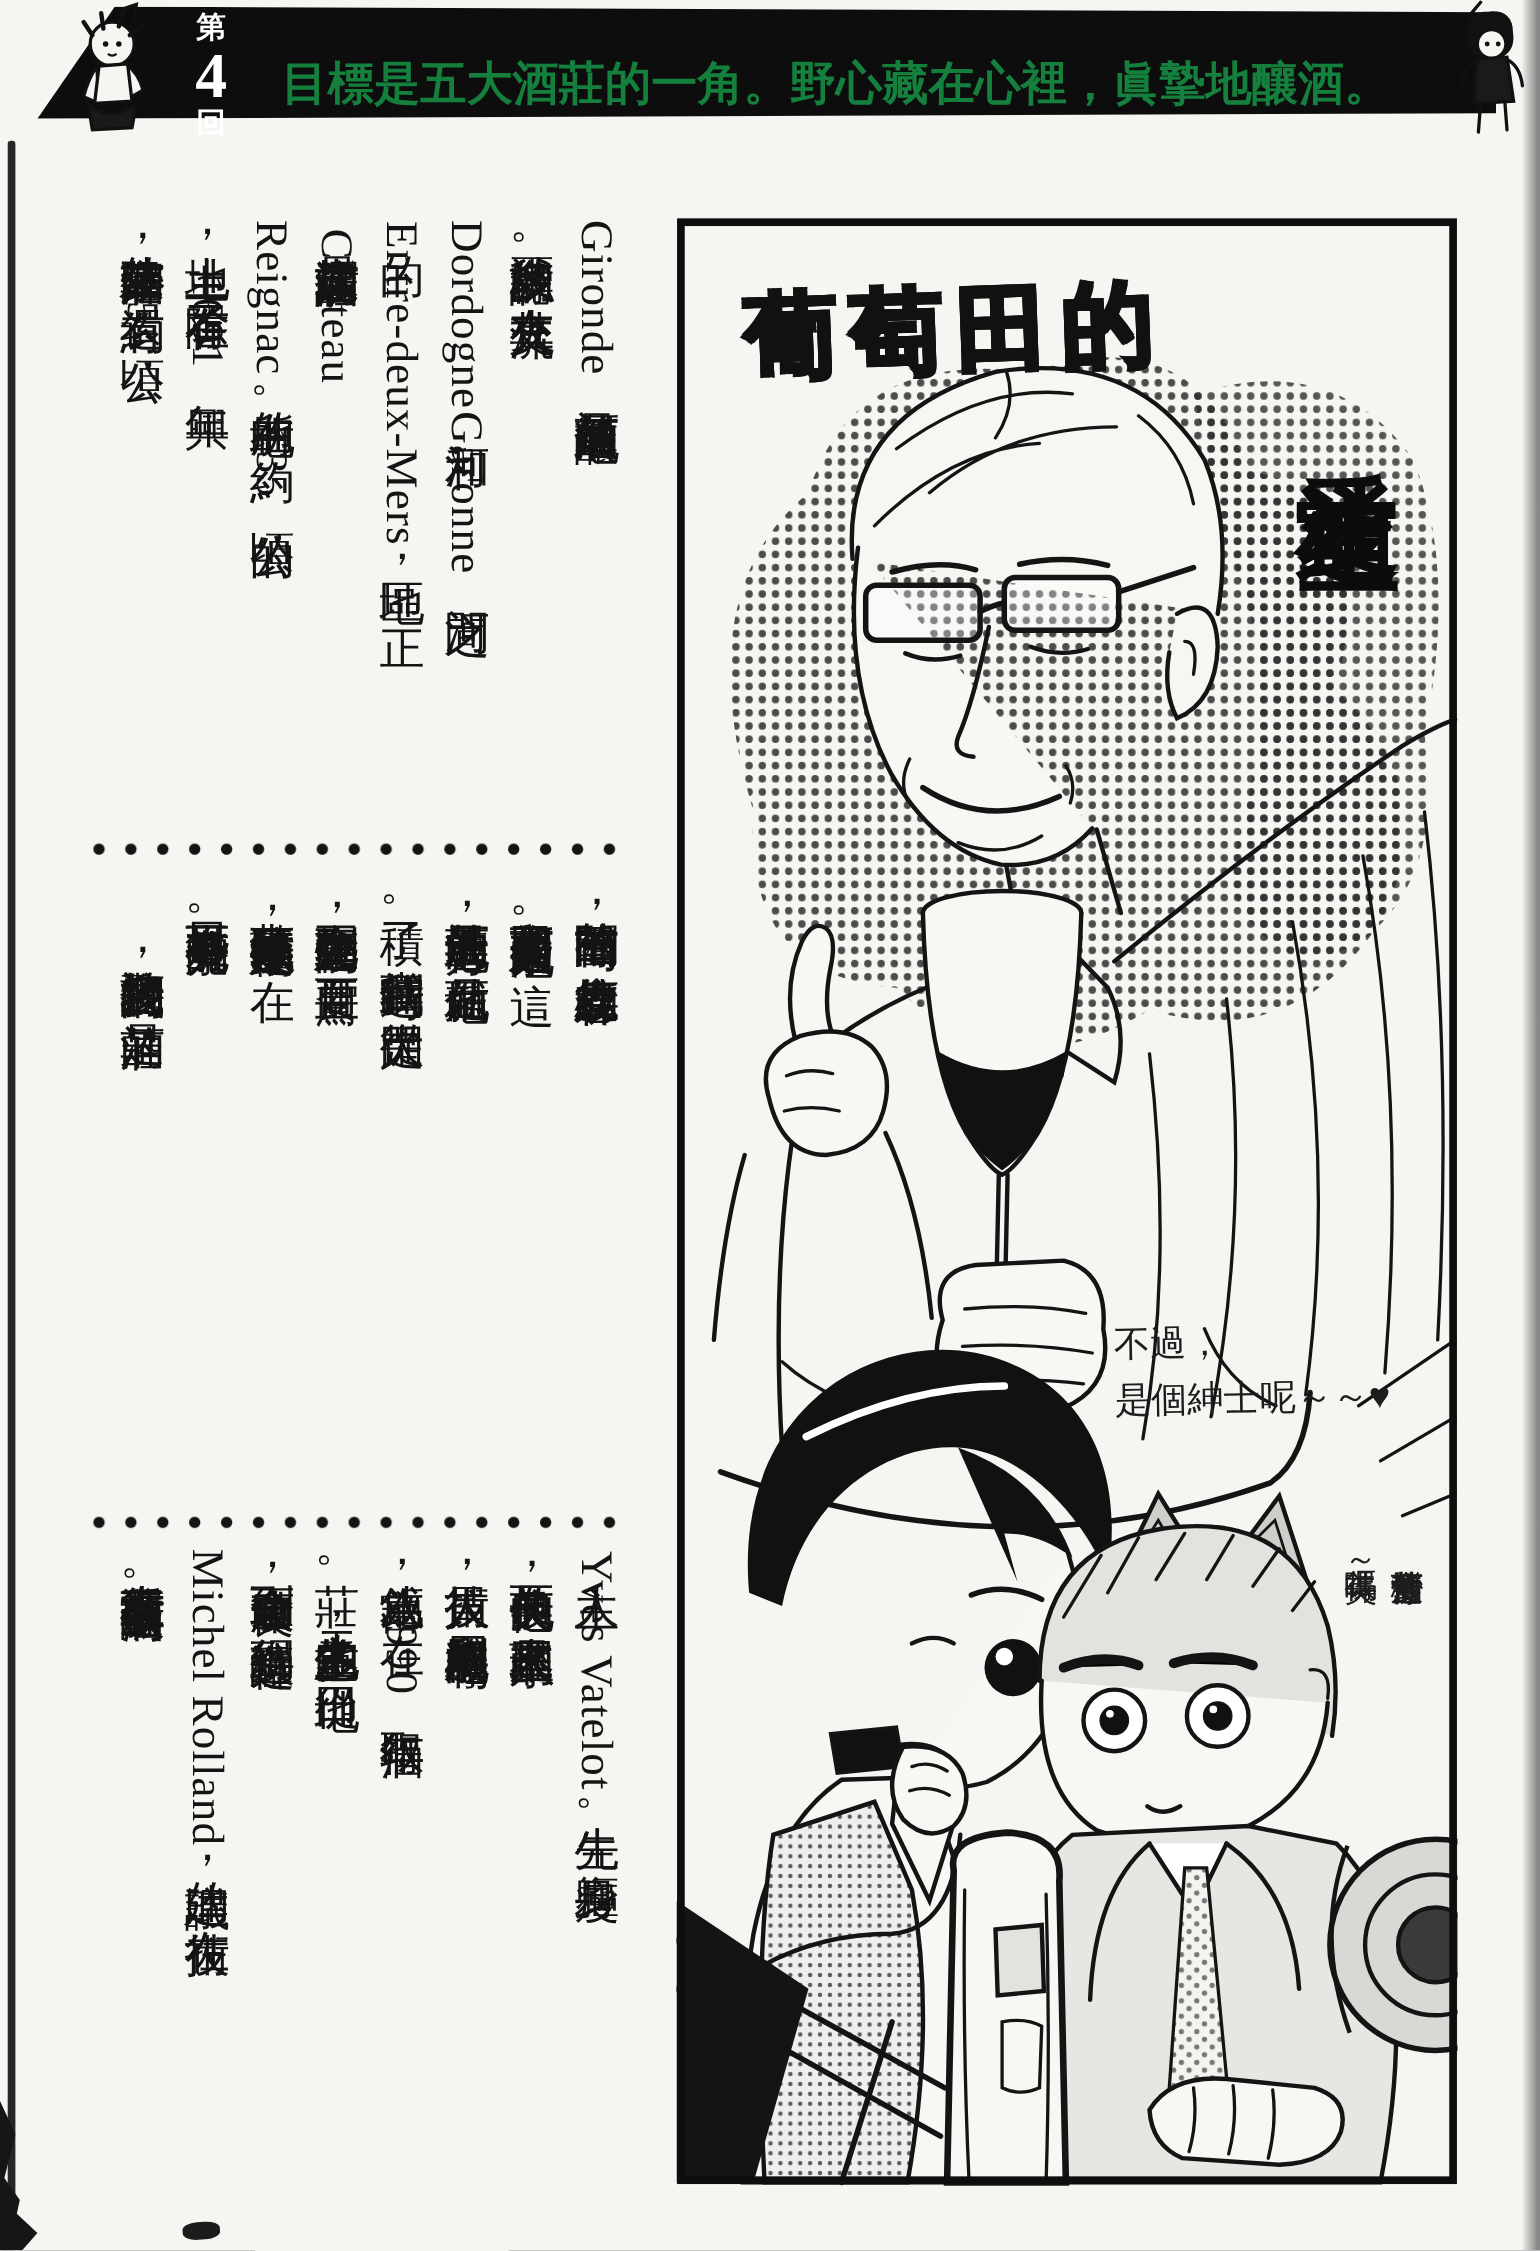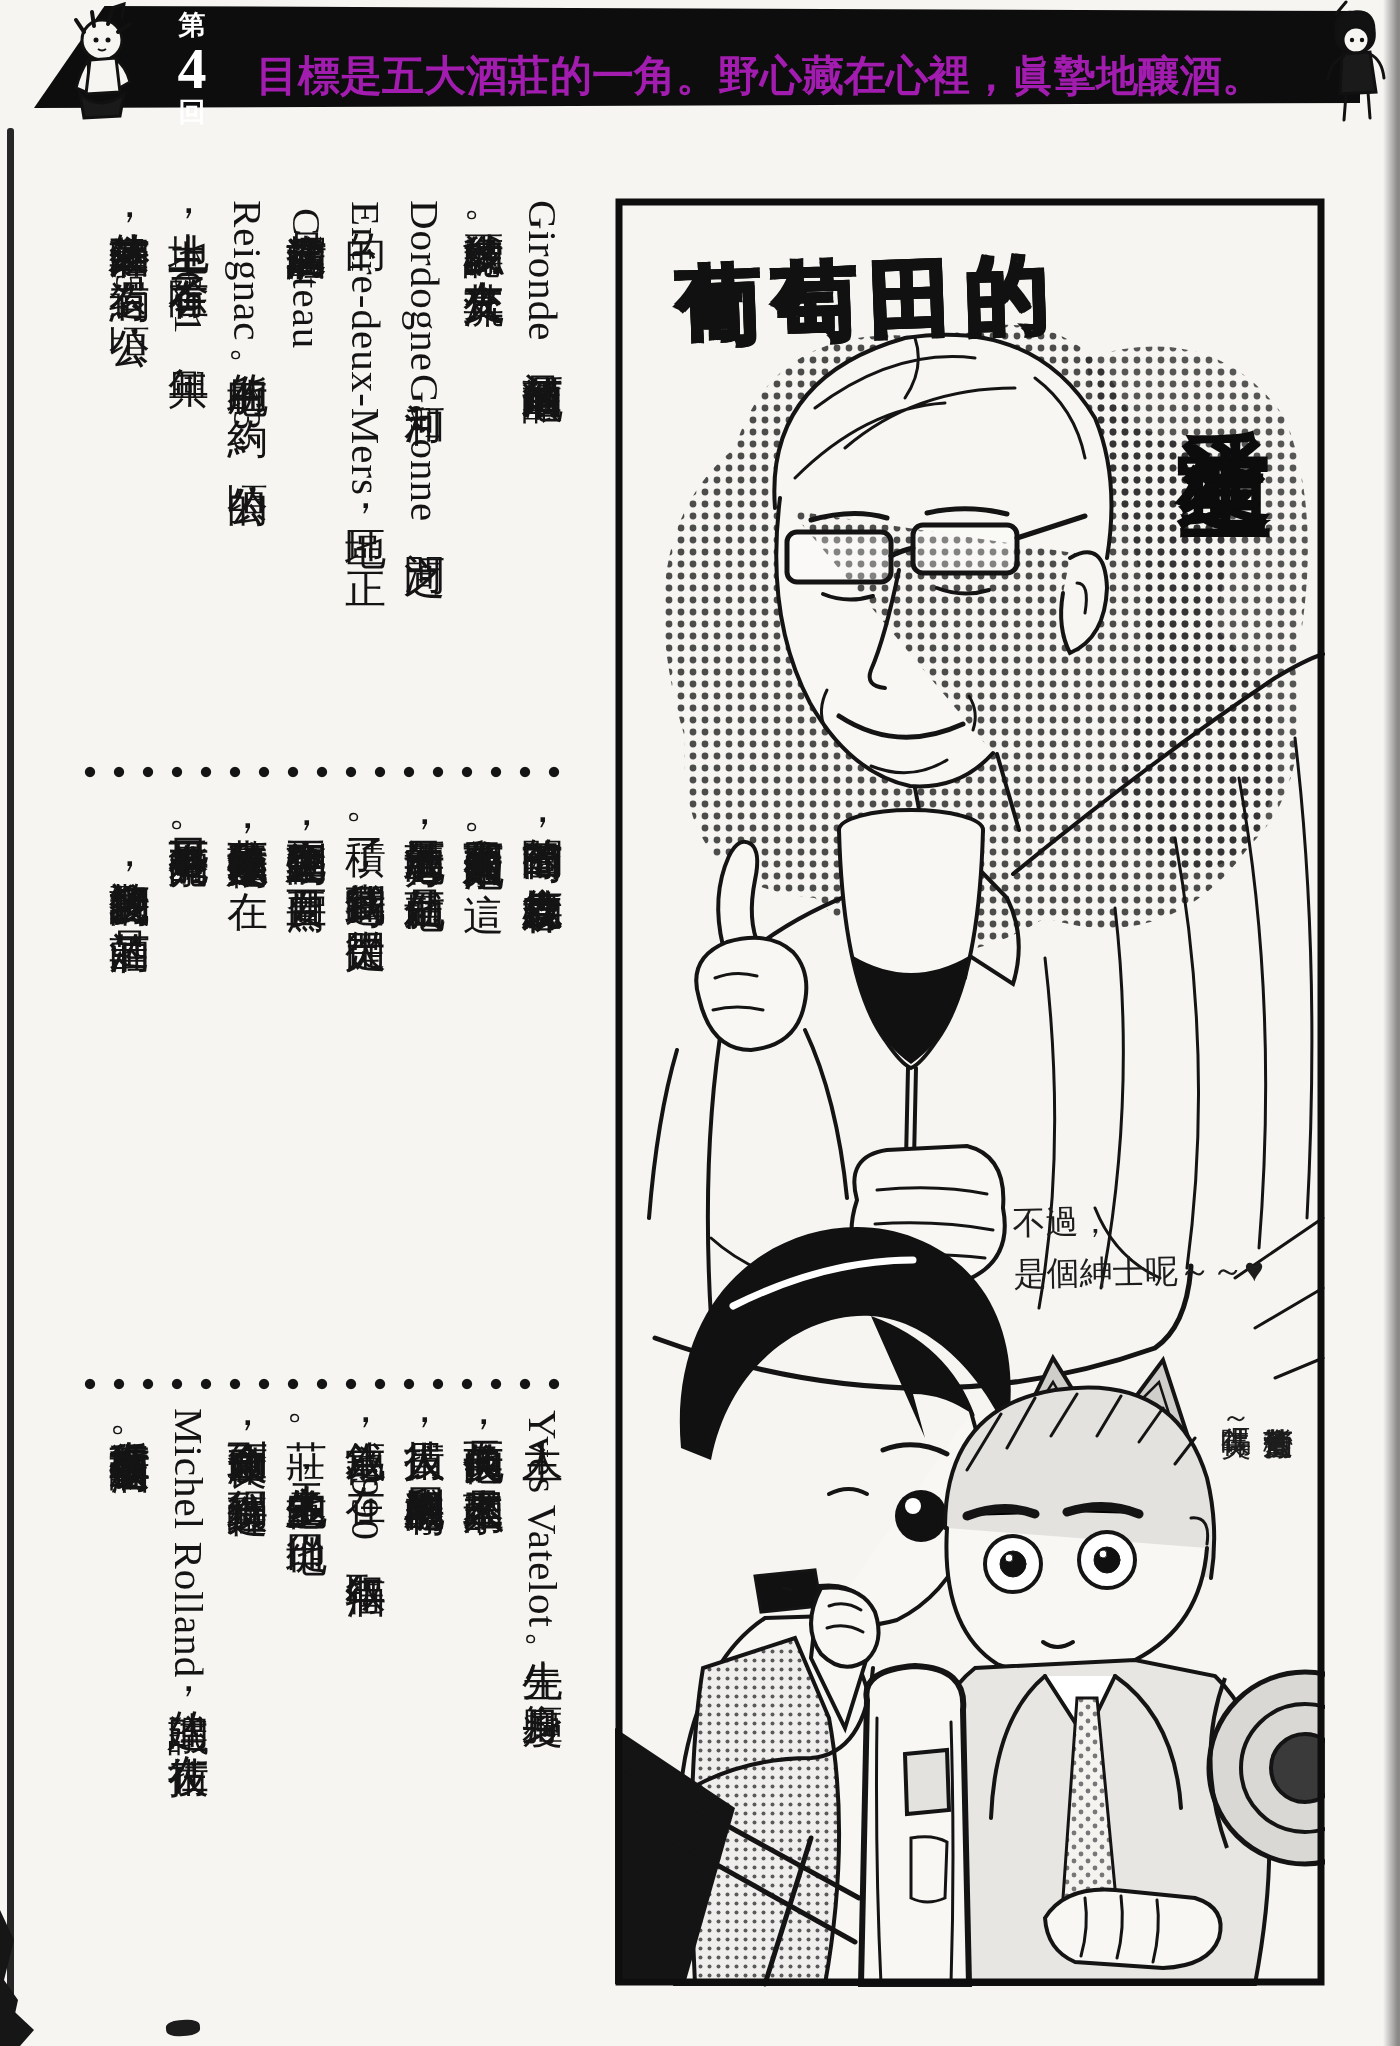--- a/index.html
+++ b/index.html
@@ -16,21 +16,21 @@
   .bottom-smudge{position:absolute;left:166px;top:2020px;width:34px;height:16px;background:#1c1c1c;border-radius:40%;transform:rotate(-4deg);}
   .right-edge-shadow{position:absolute;left:1383px;top:0;width:17px;height:2046px;
     background:linear-gradient(to right,rgba(30,30,30,0) 0%,rgba(30,30,30,.5) 85%);}
   
   .banner{position:absolute;left:30px;top:6px;width:1330px;height:102px;background:#0d0d0d;
     clip-path:polygon(5.6% 0%,100% 5%,100% 95%,0.3% 100%);}
   .chapter-badge{position:absolute;left:163px;top:12px;width:58px;height:108px;color:#fff;text-align:center;line-height:1;z-index:5;}
   .chapter-badge .small{font-size:27px;display:block;font-weight:bold;}
   .chapter-badge .big{font-size:58px;display:block;font-weight:bold;font-family:"Liberation Serif",serif;margin:1px 0;}
   .header-title{position:absolute;left:256px;top:48px;font-family:"Liberation Sans","DejaVu Sans",sans-serif;
-    font-weight:bold;font-size:42px;color:#a21caf;letter-spacing:0px;white-space:nowrap;z-index:5;}
+    font-weight:bold;font-size:42px;color:#15803d;letter-spacing:0px;white-space:nowrap;z-index:5;}
   .corner-char{position:absolute;z-index:6;}
   
   .vblock{position:absolute;writing-mode:vertical-rl;text-orientation:mixed;
     font-size:41px;line-height:59px;letter-spacing:1px;font-weight:500;color:#141414;}
   .vblock div{height:100%;}
   .b1{left:98px;top:200px;height:566px;width:474px;}
   .b2{left:98px;top:806px;height:568px;width:474px;}
   .b3{left:98px;top:1408px;height:580px;width:474px;}
   .dotrow{position:absolute;left:84px;width:486px;height:13px;
     background-image:radial-gradient(circle at 6px 6px,#141414 4.6px,transparent 5.6px);

